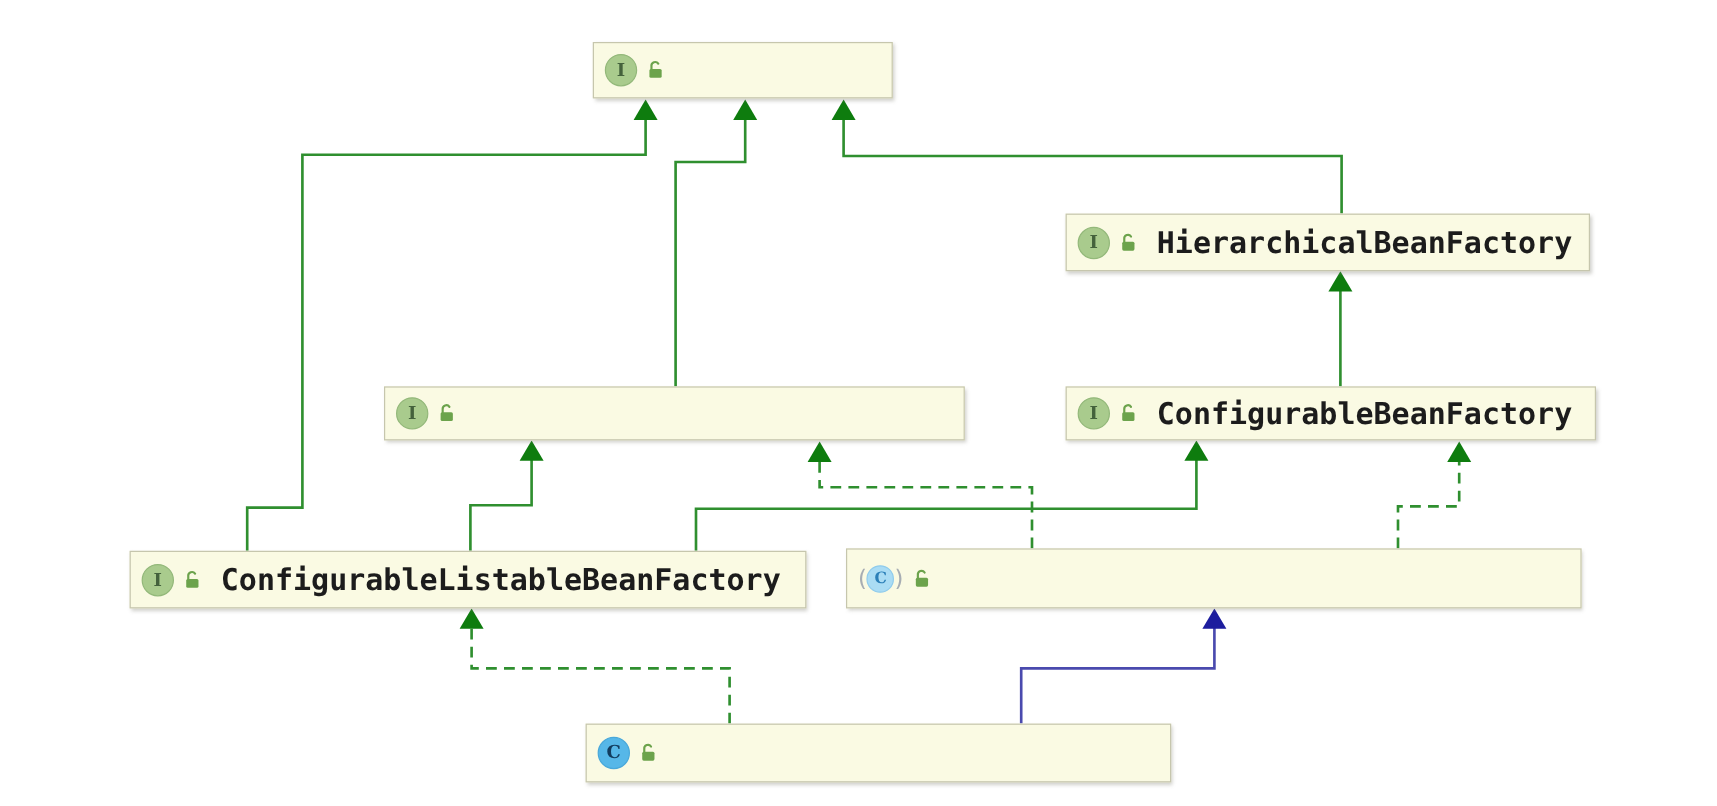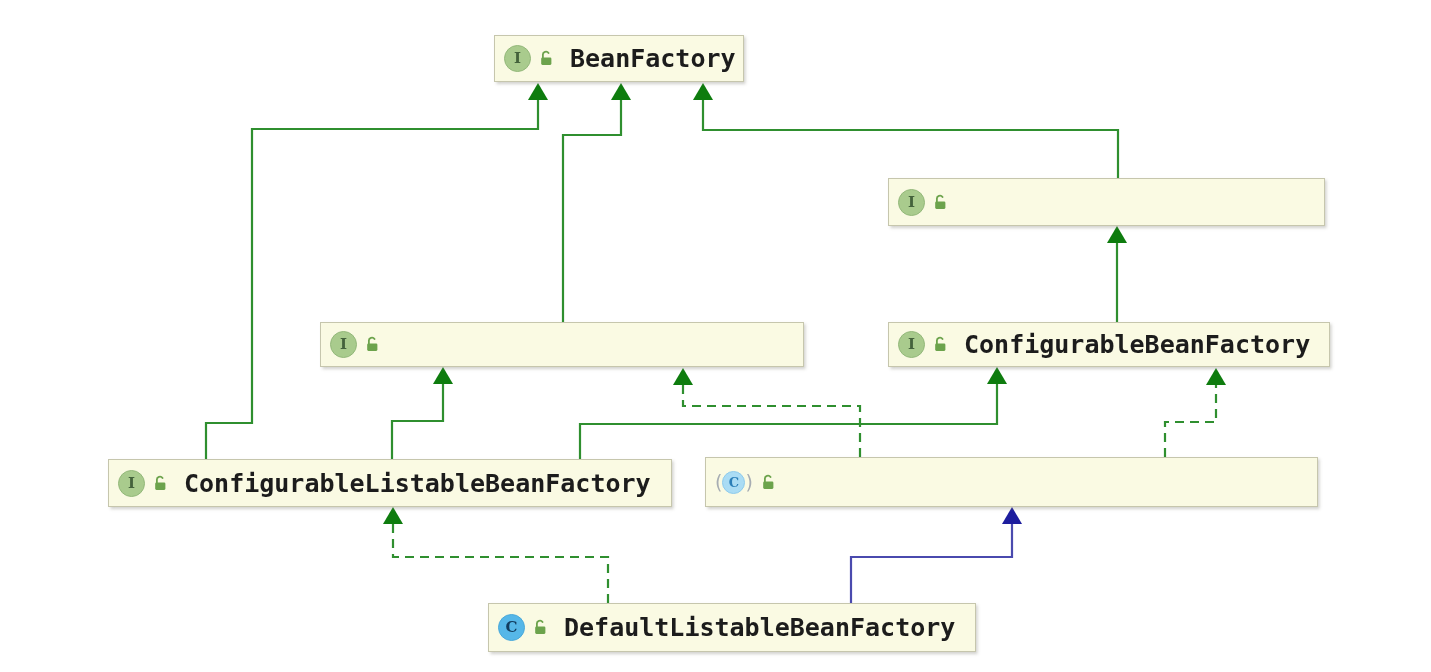--- a/index.html
+++ b/index.html
@@ -81,30 +81,30 @@
     </svg>
   <div id="nodes">
       <div class="node" style="left: 494px; top: 35px; width: 250px; height: 47px;">
         <span class="badge iface">I</span>
         <span class="lock">
           <svg width="17" height="17" viewBox="0 0 16 16">
             <path d="M4.6 7.3 V4.8 a2.9 2.9 0 0 1 5.3-1.9" fill="none" stroke="#6ca34c" stroke-width="1.7" stroke-linecap="round"></path>
             <rect x="3" y="7" width="9.6" height="7" rx="1.2" fill="#6ca34c"></rect>
           </svg>
         </span>
-        <span class="label">BeanFactory</span>
       </div>
       <div class="node" style="left: 888px; top: 178px; width: 437px; height: 48px;">
         <span class="badge iface">I</span>
         <span class="lock">
           <svg width="17" height="17" viewBox="0 0 16 16">
             <path d="M4.6 7.3 V4.8 a2.9 2.9 0 0 1 5.3-1.9" fill="none" stroke="#6ca34c" stroke-width="1.7" stroke-linecap="round"></path>
             <rect x="3" y="7" width="9.6" height="7" rx="1.2" fill="#6ca34c"></rect>
           </svg>
         </span>
+        <span class="label">HierarchicalBeanFactory</span>
       </div>
       <div class="node" style="left: 320px; top: 322px; width: 484px; height: 45px;">
         <span class="badge iface">I</span>
         <span class="lock">
           <svg width="17" height="17" viewBox="0 0 16 16">
             <path d="M4.6 7.3 V4.8 a2.9 2.9 0 0 1 5.3-1.9" fill="none" stroke="#6ca34c" stroke-width="1.7" stroke-linecap="round"></path>
             <rect x="3" y="7" width="9.6" height="7" rx="1.2" fill="#6ca34c"></rect>
           </svg>
         </span>
       </div>
@@ -142,16 +142,15 @@
         </span>
       </div>
       <div class="node" style="left: 488px; top: 603px; width: 488px; height: 49px;">
         <span class="badge cls">C</span>
         <span class="lock">
           <svg width="17" height="17" viewBox="0 0 16 16">
             <path d="M4.6 7.3 V4.8 a2.9 2.9 0 0 1 5.3-1.9" fill="none" stroke="#6ca34c" stroke-width="1.7" stroke-linecap="round"></path>
             <rect x="3" y="7" width="9.6" height="7" rx="1.2" fill="#6ca34c"></rect>
           </svg>
         </span>
-        <span class="label">DefaultListableBeanFactory</span>
       </div>
     </div>
 </div>
 
 </body></html>

